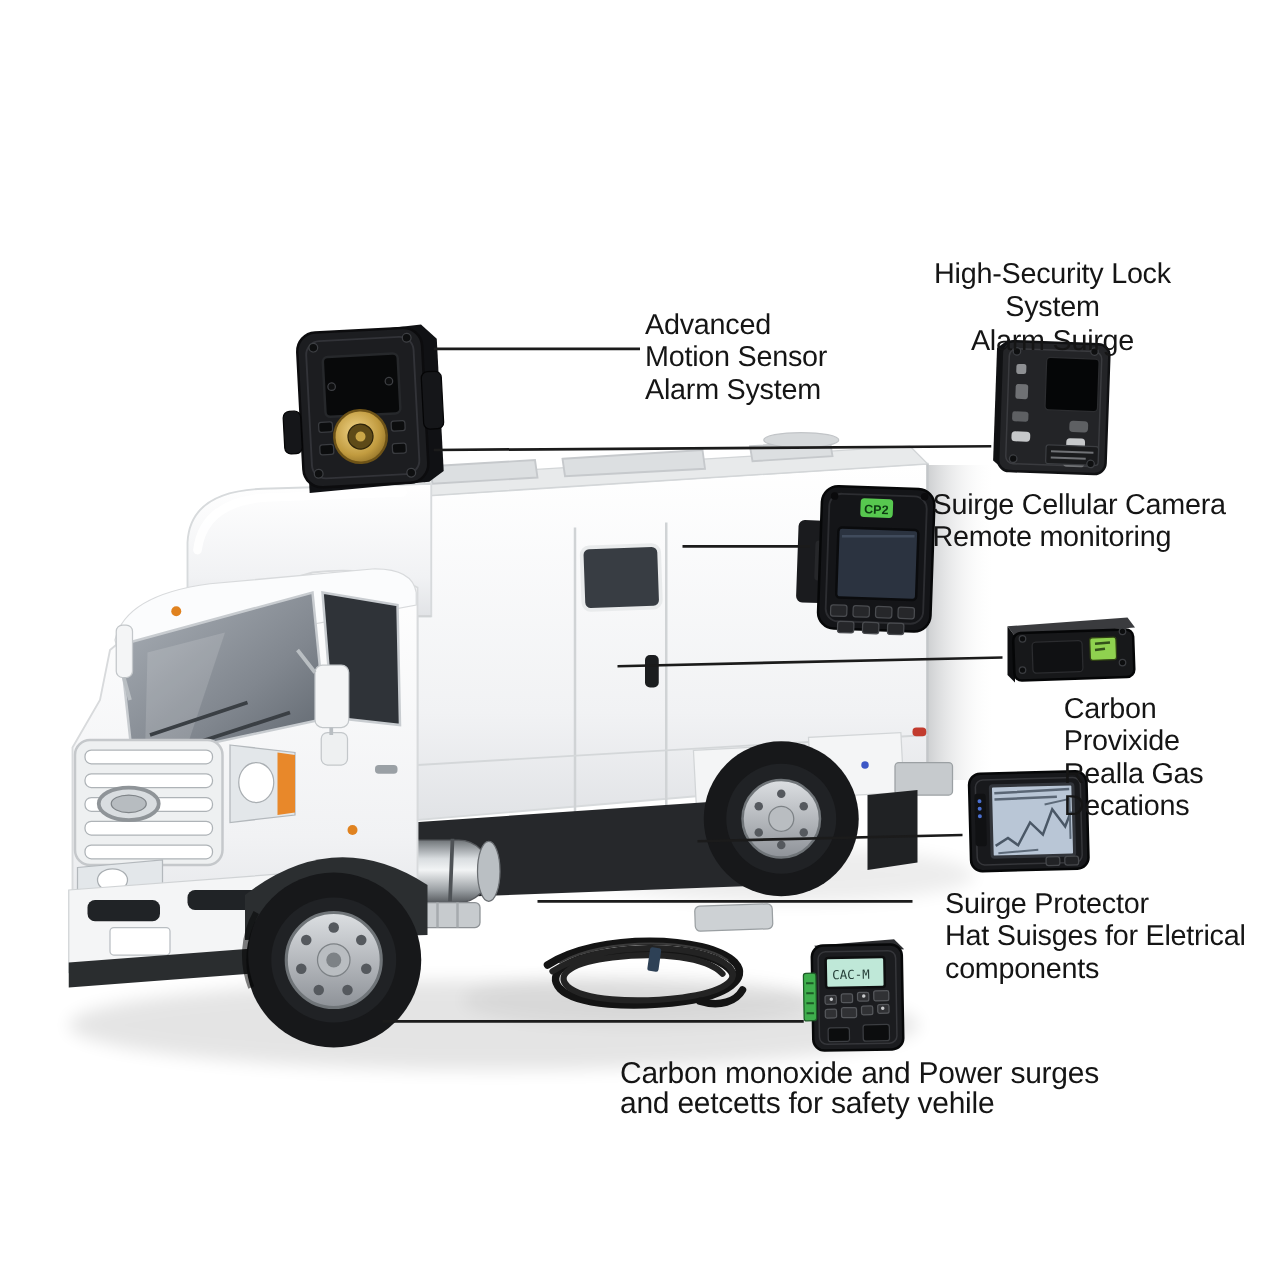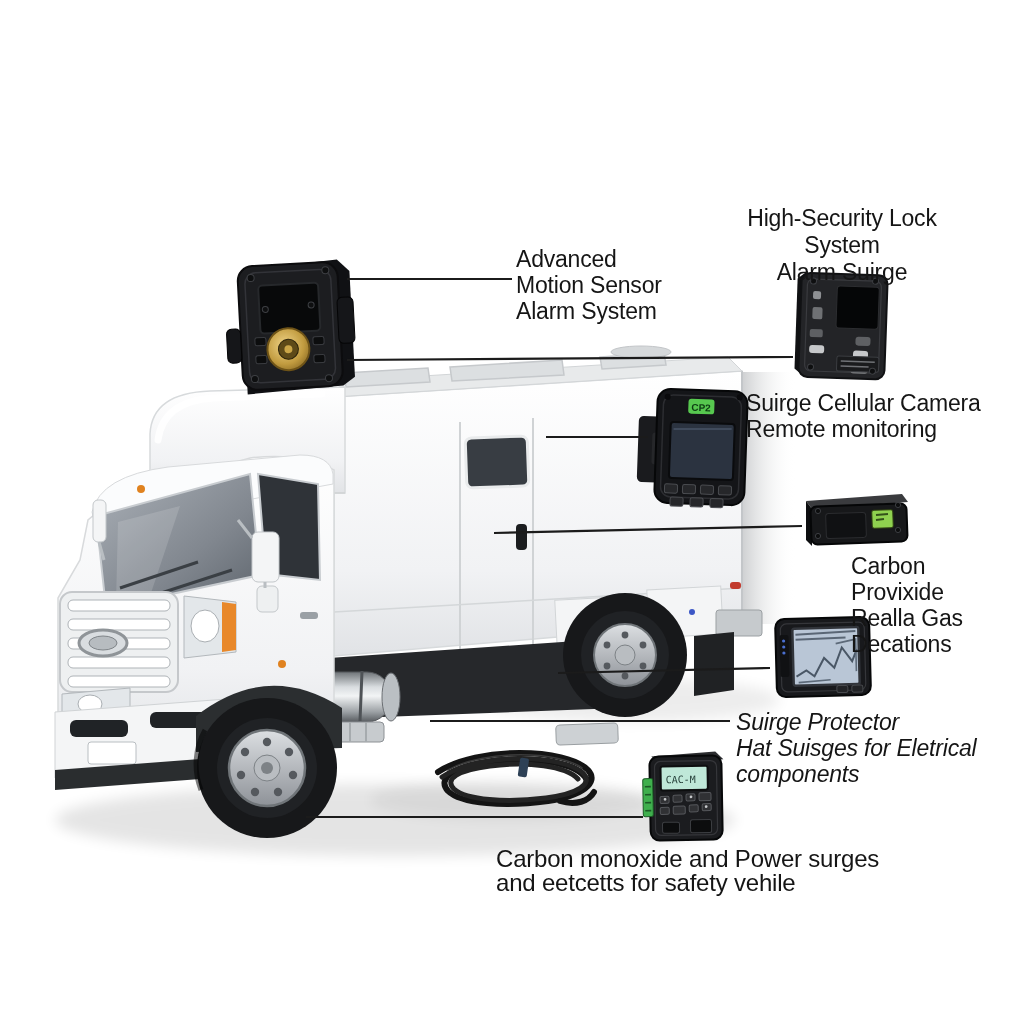--- a/index.html
+++ b/index.html
@@ -5,21 +5,21 @@
   html,body{margin:0;padding:0;background:#ffffff;}
   #canvas{position:relative;width:1024px;height:1024px;background:#ffffff;overflow:hidden;
           font-family:"Liberation Sans","DejaVu Sans",sans-serif;}
   #scene{position:absolute;left:0;top:0;width:1024px;height:1024px;}
   .callout{position:absolute;color:#151515;font-size:23px;line-height:26px;letter-spacing:-0.2px;}
   .callout span{display:block;}
   #label-high{left:714px;top:181px;width:256px;text-align:center;line-height:27px;margin-top:24px;}
   #label-motion{left:516px;top:246px;}
   #label-camera{left:746px;top:390px;}
   #label-gas{left:808px;top:553px;margin-left:43px;}
-  #label-surge{left:736px;top:709px;font-style:italic;}
+  #label-surge{left:756px;top:709px;}
   #label-caption{left:454px;top:847px;font-size:24px;line-height:24px;margin-left:42px;}
 </style>
 </head>
 <body>
 
 <div id="canvas">
 
 <svg id="scene" viewBox="0 0 1024 1024">
   <defs>
     <linearGradient id="gBody" x1="0" y1="0" x2="0" y2="1">

